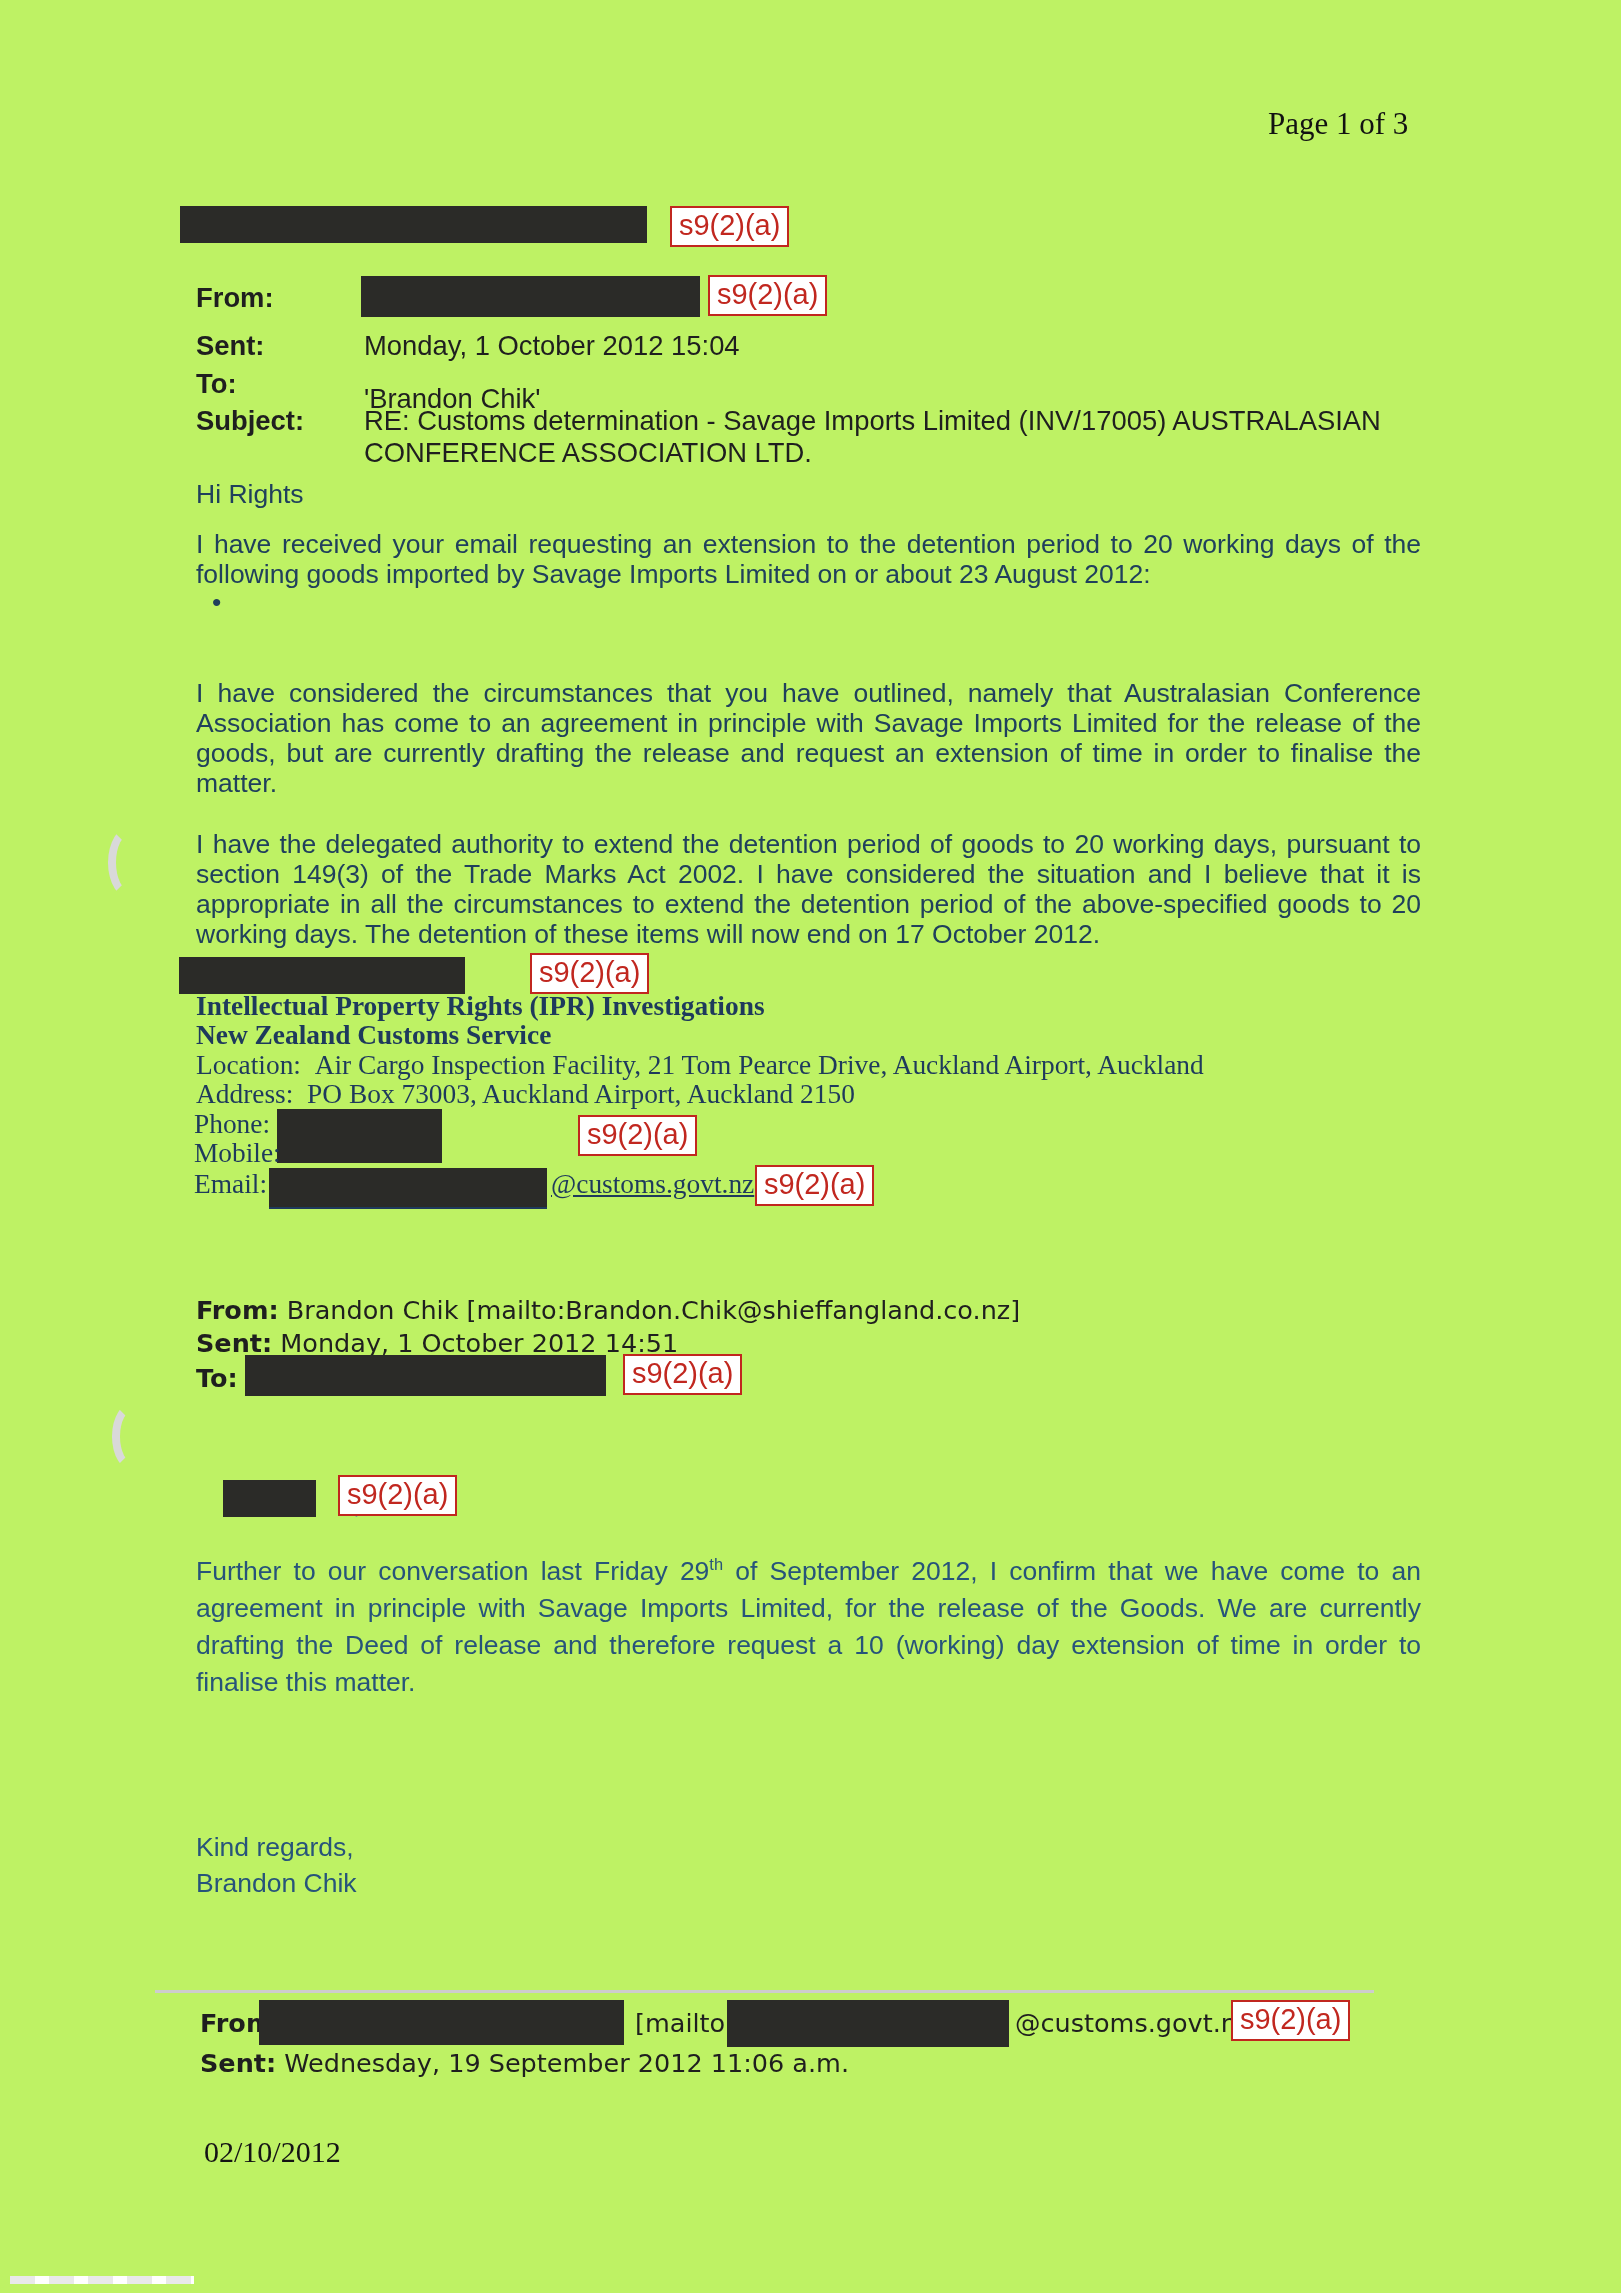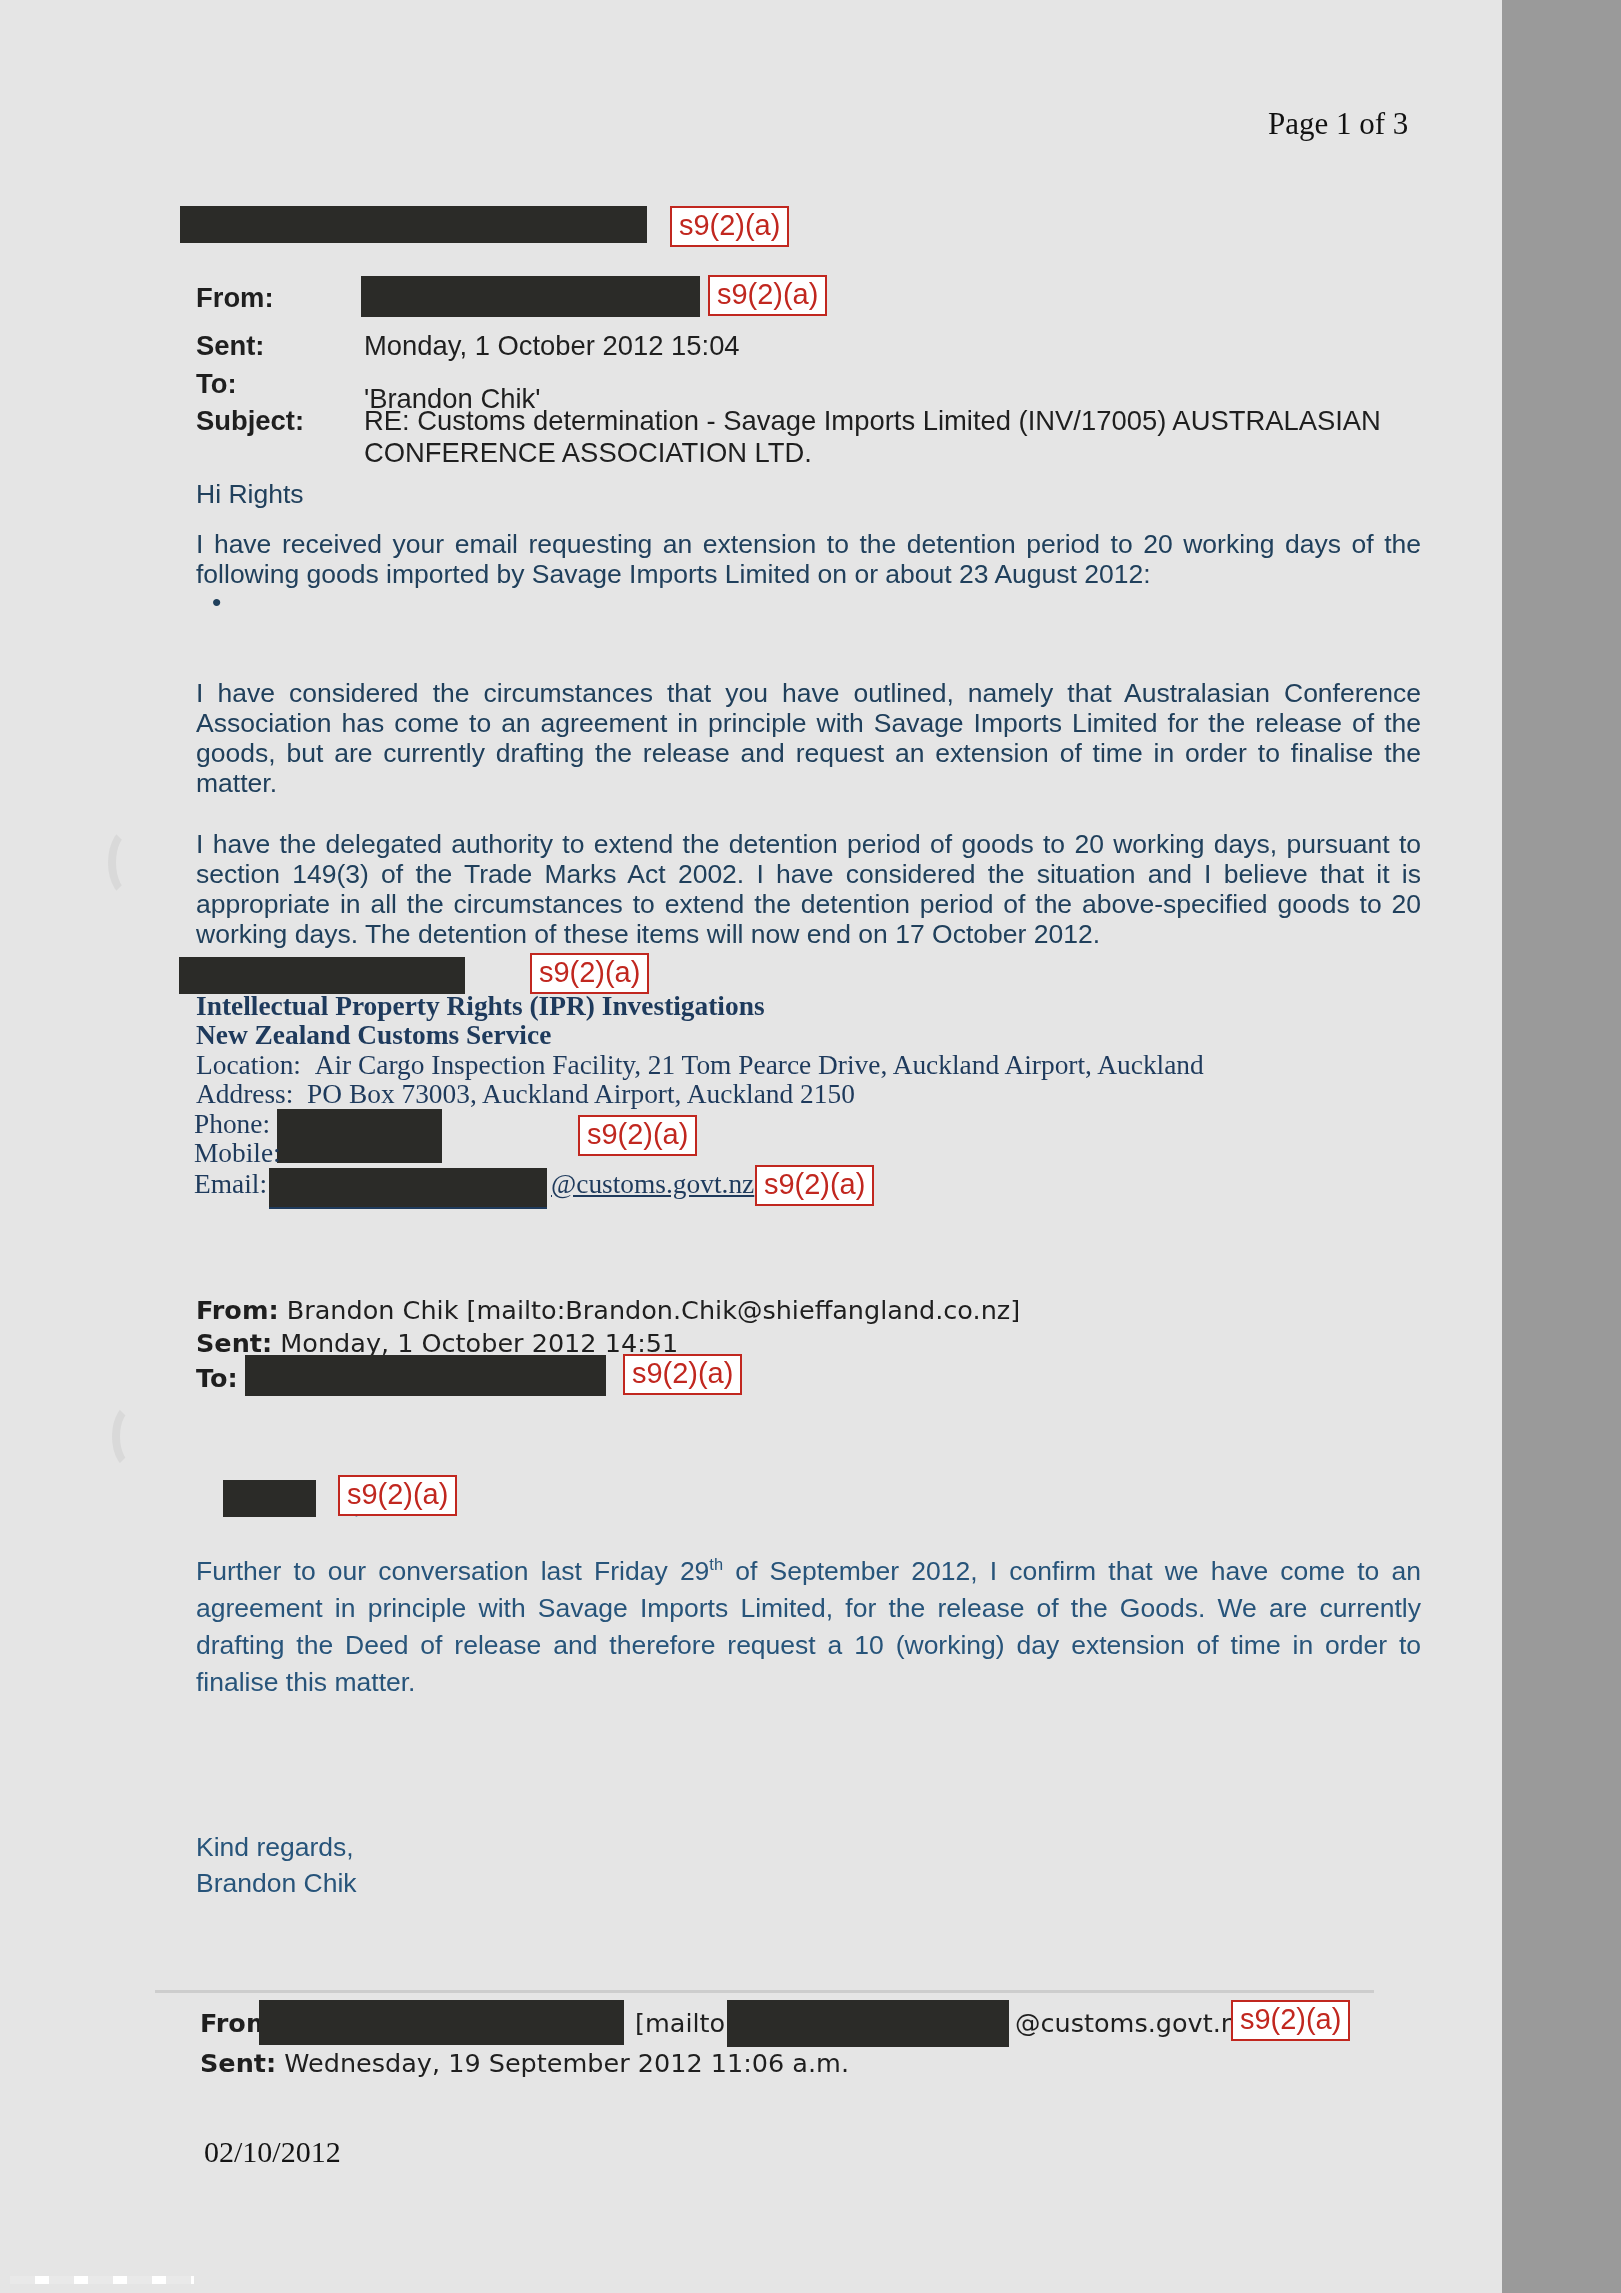--- a/index.html
+++ b/index.html
@@ -1,17 +1,17 @@
 <!DOCTYPE html>
 <html><head>
 <meta charset="utf-8">
 <style>
   html,body{margin:0;padding:0;background:#9a9a9a;}
   .page{
-    position:relative;width:1502px;height:2294px;background:#e5e5e5;
+    position:relative;width:1621px;height:2294px;background:#bef264;
     font-family:"Liberation Sans",sans-serif;color:#1f1f1f;overflow:hidden;
   }
   .abs{position:absolute;}
   .serif{font-family:"Liberation Serif",serif;}
   .wide{font-family:"DejaVu Sans",sans-serif;}
   .navy1{color:#20405c;}          
   .signavy{color:#1e3a5c;}        
   .navy2{color:#27547a;}          
   .hiblue{color:#3d7aab;margin-left:32px;}
   .blk{color:#1f1f1f;}

